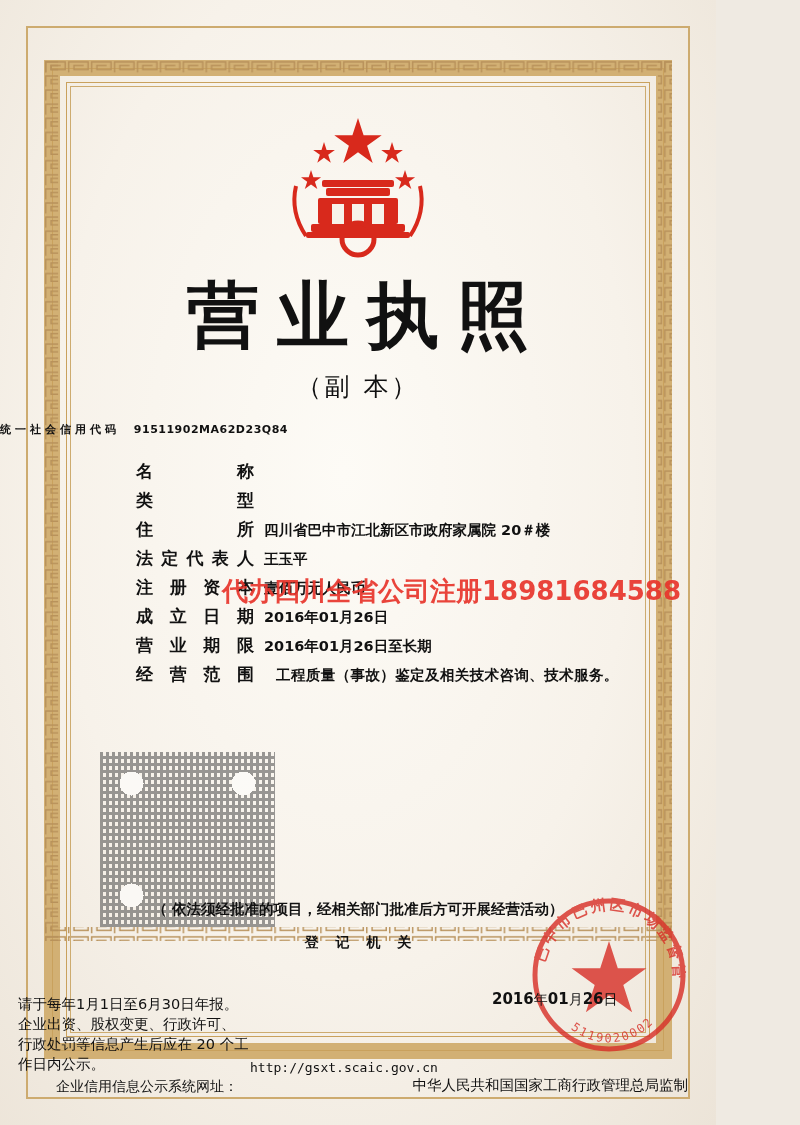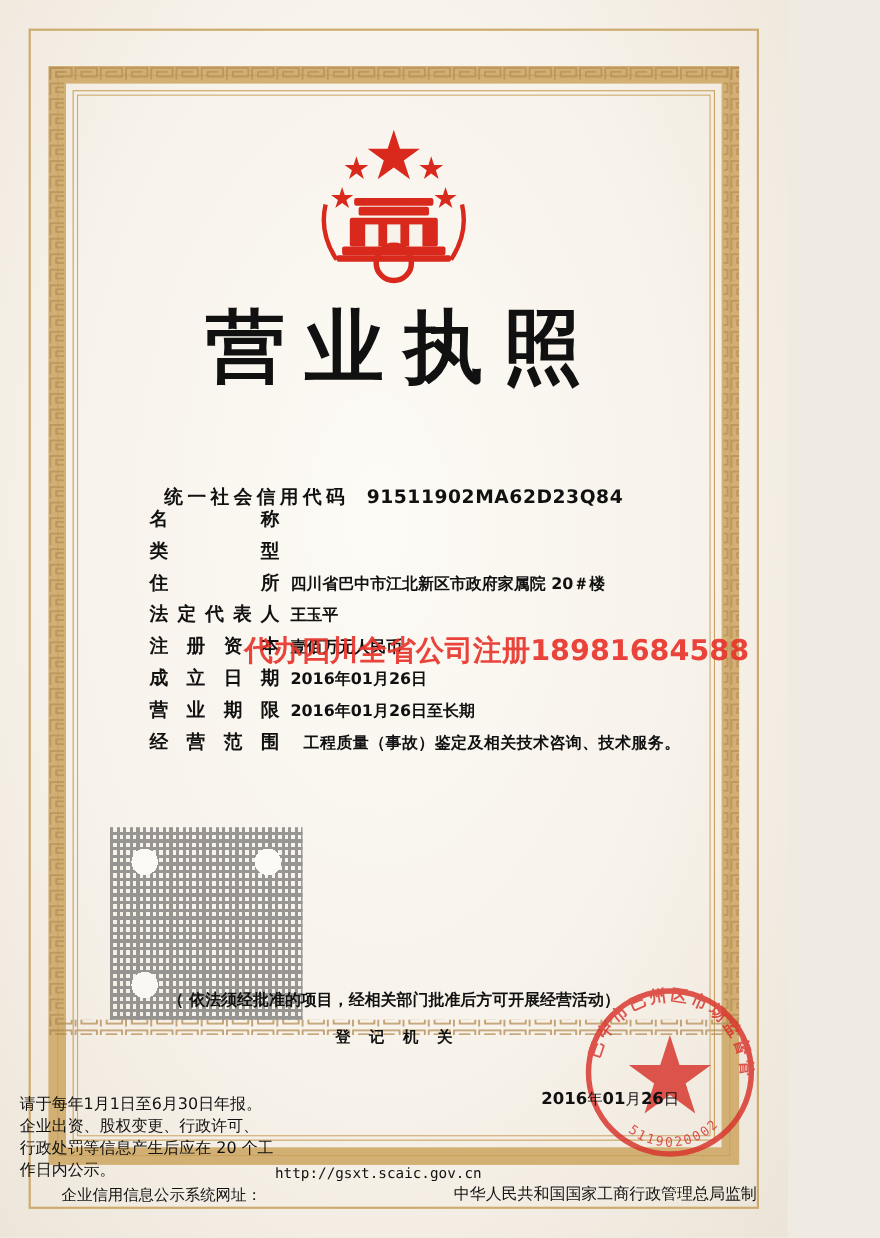--- a/index.html
+++ b/index.html
@@ -86,26 +86,24 @@
     text-align: center;
     font-family: "DejaVu Sans", "Liberation Sans", sans-serif;
     font-size: 25px;
     color: #111;
     letter-spacing: 3px;
   }
   .credit-code {
     position: absolute;
     top: 422px;
     left: 0; right: 0;
-    text-align: center;
-    font-family: "DejaVu Sans", "Liberation Sans", sans-serif;
-    font-size: 17px;
-    font-weight: bold;
-    color: #111;
-    margin-top: 18px;
+    font-family: "DejaVu Sans", "Liberation Sans", sans-serif;
+    font-size: 11px;
+    font-weight: bold;
+    color: #111;
   }
   .credit-code .lbl { letter-spacing: 4px; }
   .credit-code .val { letter-spacing: 0.5px; margin-left: 10px; }
 
   
   .fields {
     position: absolute;
     top: 460px;
     left: 136px;
     right: 80px;
@@ -298,20 +296,21 @@
       <rect x="74" y="96" width="12" height="20" fill="#f7f2ea"></rect>
       <rect x="94" y="96" width="12" height="20" fill="#f7f2ea"></rect>
 
       <circle cx="80" cy="131" r="16" fill="none" stroke="#d8291c" stroke-width="5"></circle>
 
       <path d="M18 78 q-6 26 10 50 M142 78 q6 26 -10 50" stroke="#d8291c" stroke-width="4" fill="none"></path>
     </g>
   </svg>
 
   <div class="title">营业执照</div>
+  <div class="subtitle">（副 本）</div>
 
   <div class="credit-code">
     <span class="lbl">统一社会信用代码</span>
     <span class="val">91511902MA62D23Q84</span>
   </div>
 
   <div class="fields">
 
     <div class="row">
       <div class="label">

